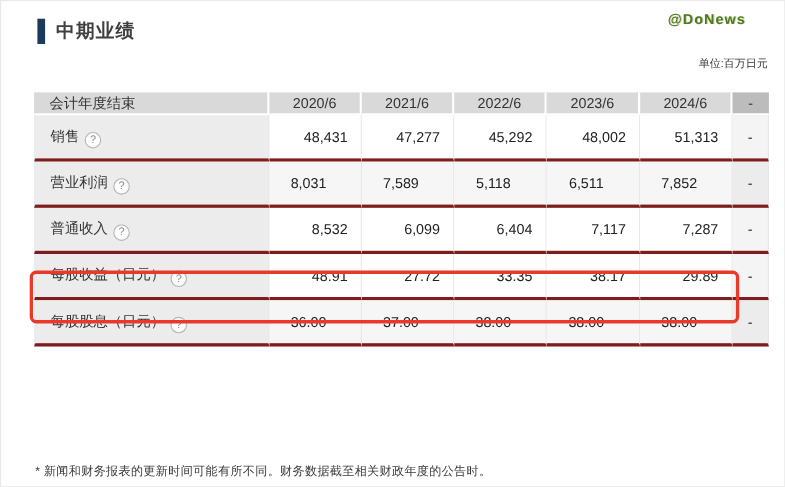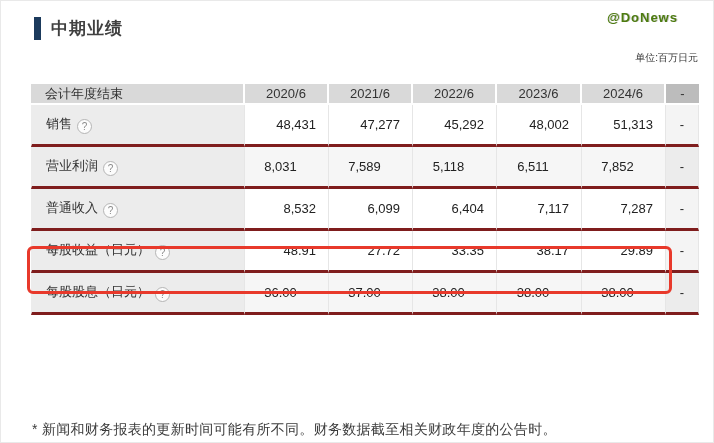--- a/index.html
+++ b/index.html
@@ -56,21 +56,21 @@
     color:#8a8a8a; font-size:10px; text-align:center;
     margin-left:5px; vertical-align:-2px; cursor:pointer;
   }
   
   .red-box {
     position:absolute; left:-4px; width:645px; height:48px;
     border:3px solid #e8392b; border-radius:6px;
     pointer-events:none;
   }
   
-  .footnote { position:absolute; top:420px; left:31px; font-size:14px; color:#3a3a3a; letter-spacing:0.3px; }
+  .footnote { position:absolute; top:420px; left:31px; font-size:11px; color:#3a3a3a; letter-spacing:0.3px; }
 </style>
 </head>
 <body>
 
 <div class="page">
 
   <div class="title-bar">
     <span class="accent-bar"></span>
     <span class="title">中期业绩</span>
   </div>

